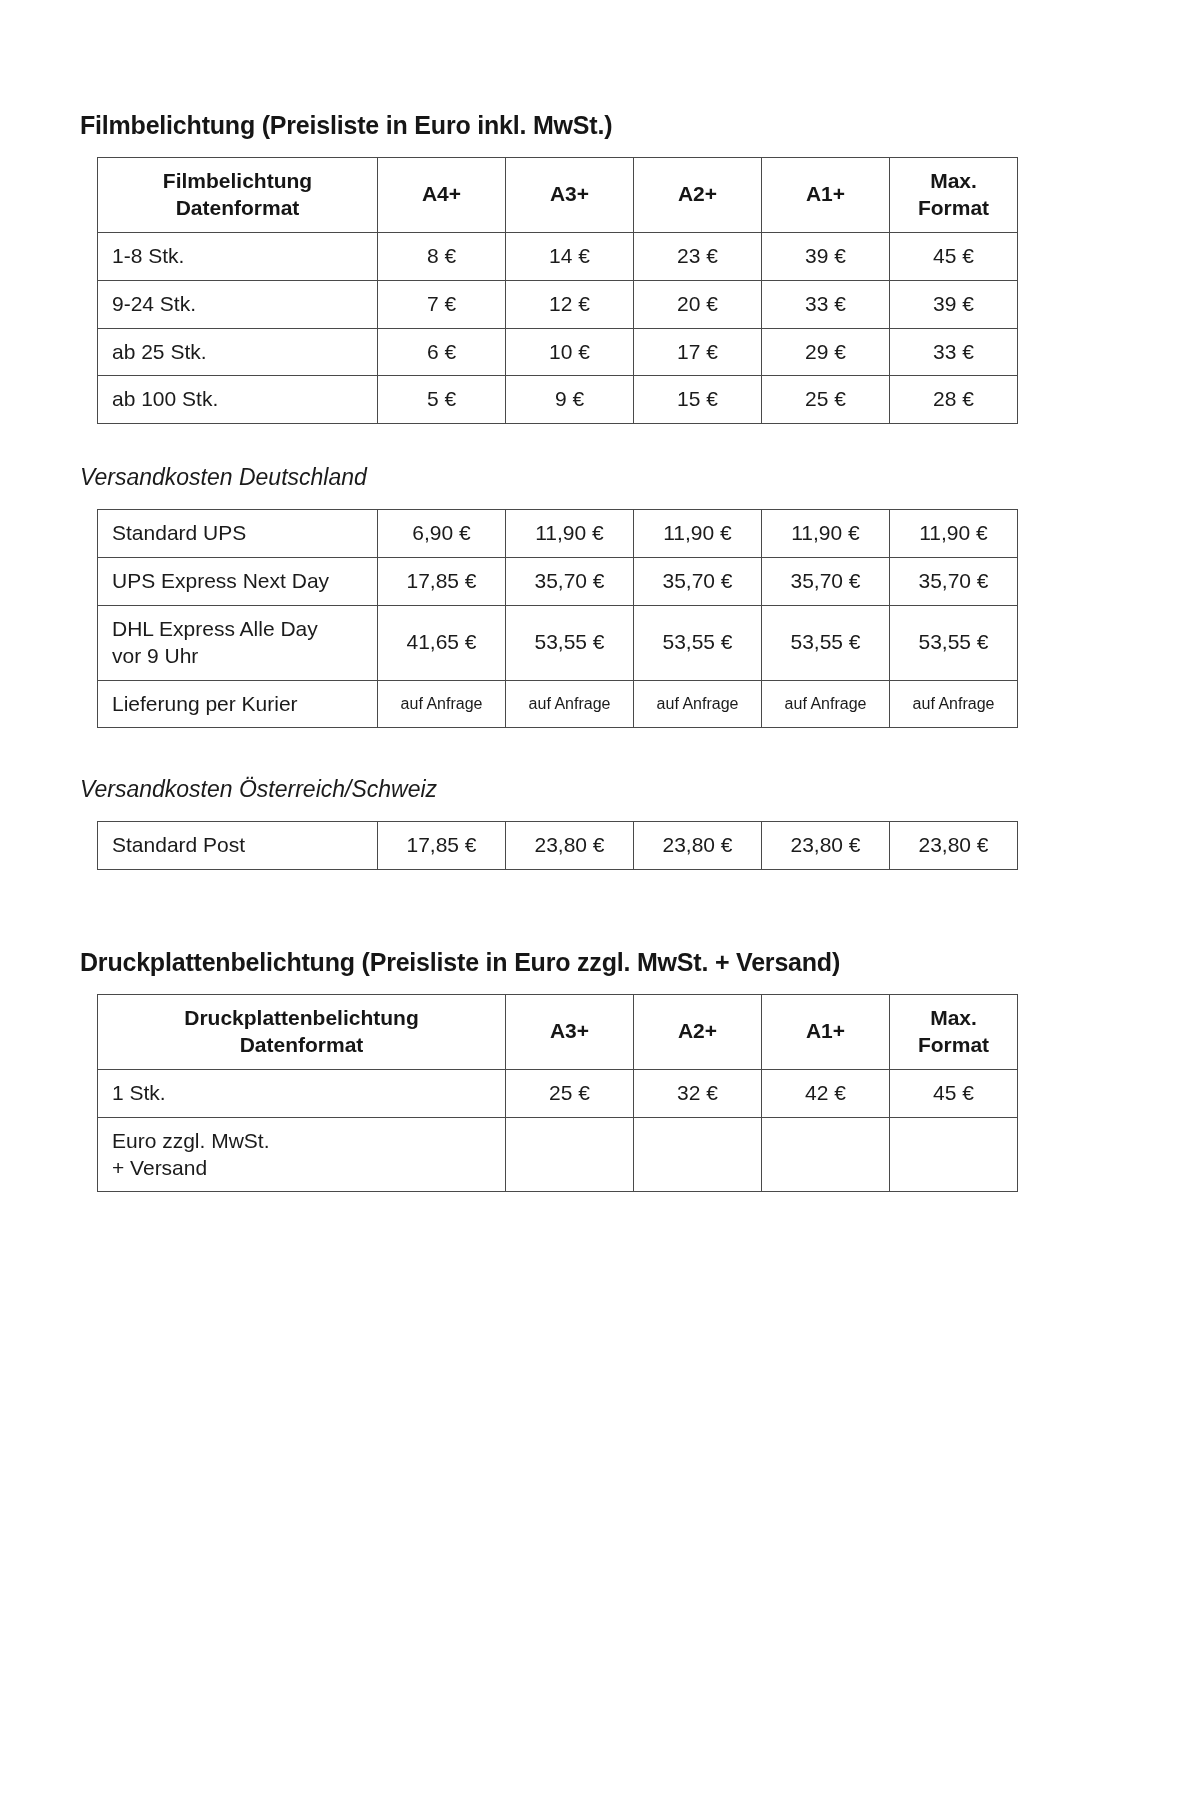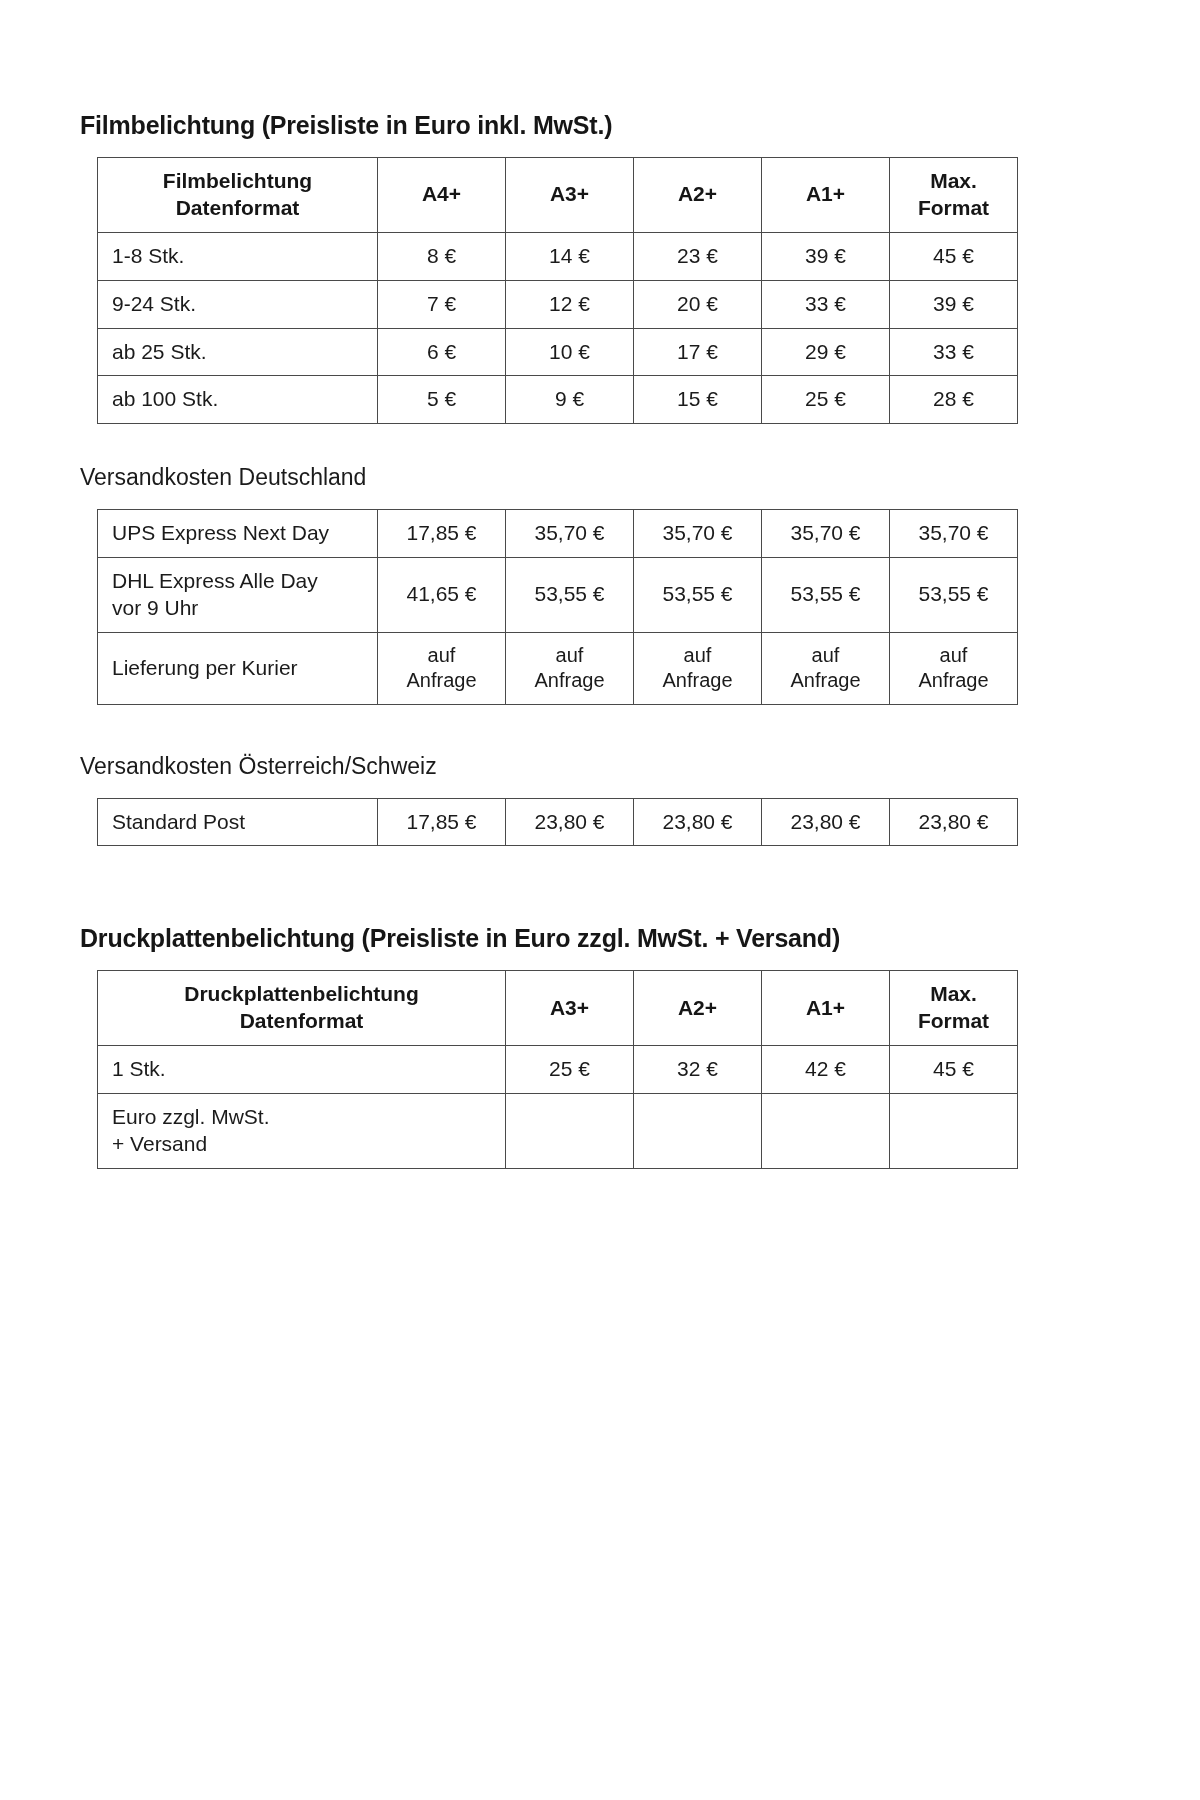--- a/index.html
+++ b/index.html
@@ -33,20 +33,21 @@
     margin: 0 0 9px 0;
     line-height: 1.2;
     color: #161616;
   }
   .sub-title {
     font-size: 23px;
     font-weight: normal;
     margin: 0 0 8px 0;
     line-height: 1.25;
     color: #1b1b1b;
+    font-style: italic;
   }
 
   table.price-table {
     border-collapse: collapse;
     width: 920px;
     table-layout: fixed;
     margin: 17px;
   }
   table.price-table td,
   table.price-table th {
@@ -68,21 +69,21 @@
   th.rowhead-col {
     text-align: left;
   }
   td.label-cell {
     text-align: left;
   }
   td.value-cell {
     text-align: center;
   }
   td.value-cell.small {
-    font-size: 20px;
+    font-size: 16px;
   }
 
   
   .tbl-a col.c0 { width: 280px; }
   .tbl-a col.c1 { width: 128px; }
   .tbl-a col.c2 { width: 128px; }
   .tbl-a col.c3 { width: 128px; }
   .tbl-a col.c4 { width: 128px; }
   .tbl-a col.c5 { width: 128px; }
 
@@ -179,20 +180,28 @@
       <colgroup>
           <col class="c0">
           <col class="c1">
           <col class="c2">
           <col class="c3">
           <col class="c4">
           <col class="c5">
         </colgroup>
       <tbody>
         <tr>
+          <td class="label-cell">Standard UPS</td>
+          <td class="value-cell">6,90 €</td>
+          <td class="value-cell">11,90 €</td>
+          <td class="value-cell">11,90 €</td>
+          <td class="value-cell">11,90 €</td>
+          <td class="value-cell">11,90 €</td>
+        </tr>
+        <tr>
           <td class="label-cell">UPS Express Next Day</td>
           <td class="value-cell">17,85 €</td>
           <td class="value-cell">35,70 €</td>
           <td class="value-cell">35,70 €</td>
           <td class="value-cell">35,70 €</td>
           <td class="value-cell">35,70 €</td>
         </tr>
         <tr>
           <td class="label-cell tall-cell">
             <div>DHL Express Alle Day</div>

